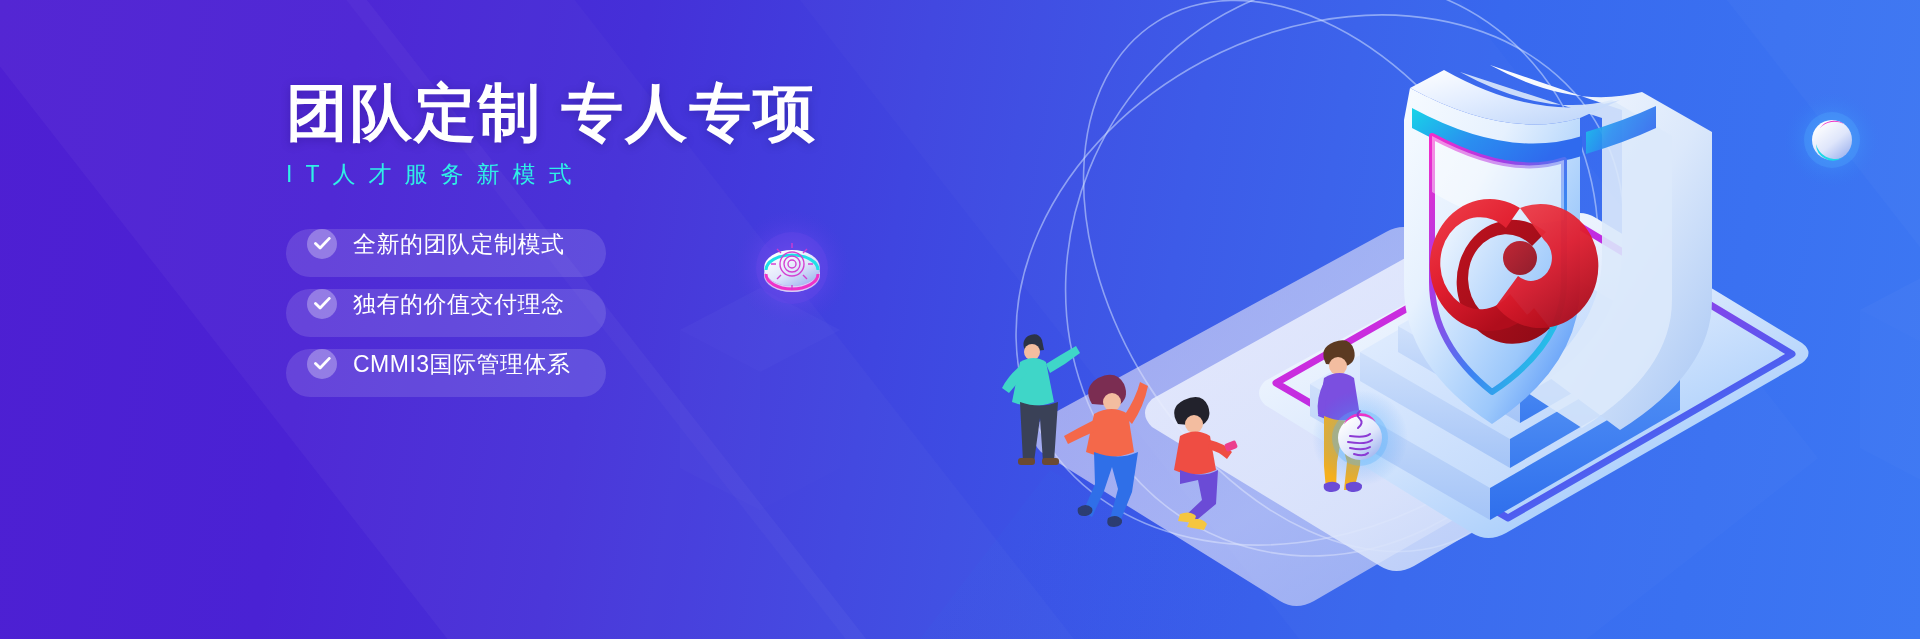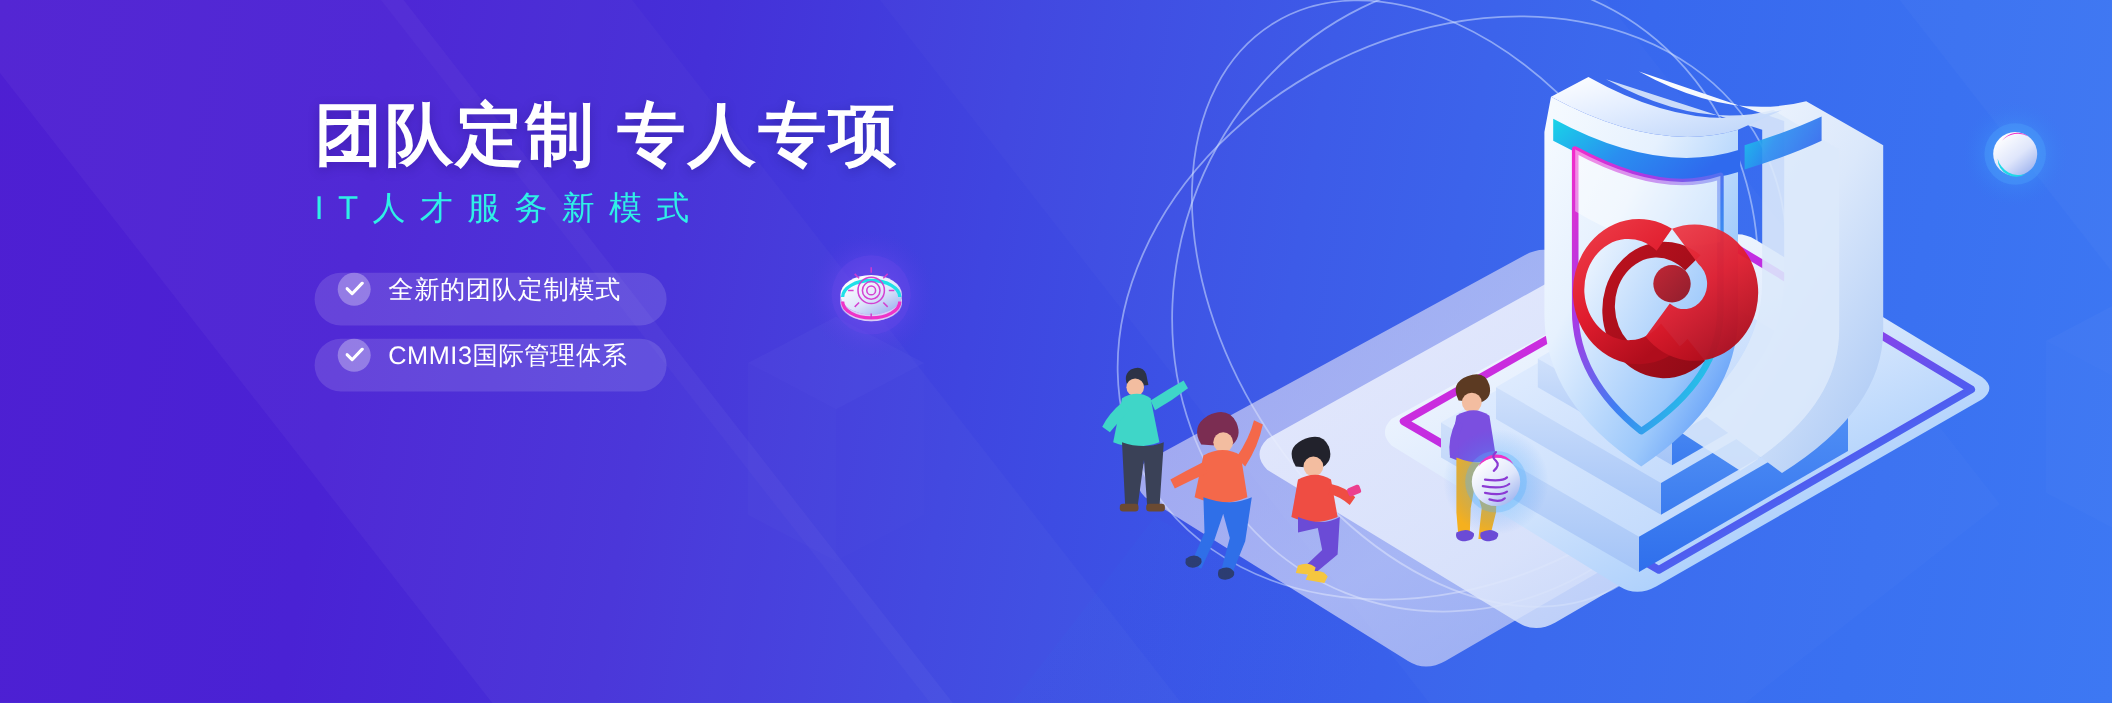--- a/index.html
+++ b/index.html
@@ -34,36 +34,36 @@
   .band.b3 { left: 300px;  top: -640px; width: 520px; height: 1800px; transform: rotate(-38deg); background: rgba(255,255,255,0.018); }
   .band.b4 { left: 1180px; top: -700px; width: 260px; height: 1900px; transform: rotate(-38deg); background: rgba(255,255,255,0.022); }
 
   
   .bgcube { position: absolute; pointer-events: none; opacity: .5; }
 
   
   .copy {
     position: absolute;
     left: 286px;
-    top: 91px;
+    top: 80px;
     width: 760px;
     z-index: 20;
   }
   .title {
     font-size: 62px;
     font-weight: bold;
     color: #ffffff;
     letter-spacing: 2px;
     line-height: 1.08;
     white-space: nowrap;
     text-shadow: 0 2px 10px rgba(20,0,80,0.25);
   }
   .subtitle {
     margin-top: 14px;
-    font-size: 30px;
+    font-size: 23px;
     color: #2ff0e6;
     letter-spacing: 13px;
     line-height: 1.2;
     white-space: nowrap;
     font-weight: 400;
   }
   .badges {
     margin-top: 40px;
   }
   .badge {
@@ -382,20 +382,28 @@
 
       <div class="badge">
         <span class="tick">
           <svg width="17" height="13" viewBox="0 0 17 13">
             <path d="M1.5 6.4 L6.1 11 L15.3 1.4" fill="none" stroke="#ffffff" stroke-width="2.8" stroke-linecap="round" stroke-linejoin="round"></path>
           </svg>
         </span>
         <span class="btext">全新的团队定制模式</span>
       </div>
 
+      <div class="badge">
+        <span class="tick">
+          <svg width="17" height="13" viewBox="0 0 17 13">
+            <path d="M1.5 6.4 L6.1 11 L15.3 1.4" fill="none" stroke="#ffffff" stroke-width="2.8" stroke-linecap="round" stroke-linejoin="round"></path>
+          </svg>
+        </span>
+        <span class="btext">独有的价值交付理念</span>
+      </div>
 
       <div class="badge">
         <span class="tick">
           <svg width="17" height="13" viewBox="0 0 17 13">
             <path d="M1.5 6.4 L6.1 11 L15.3 1.4" fill="none" stroke="#ffffff" stroke-width="2.8" stroke-linecap="round" stroke-linejoin="round"></path>
           </svg>
         </span>
         <span class="btext">CMMI3国际管理体系</span>
       </div>
 

